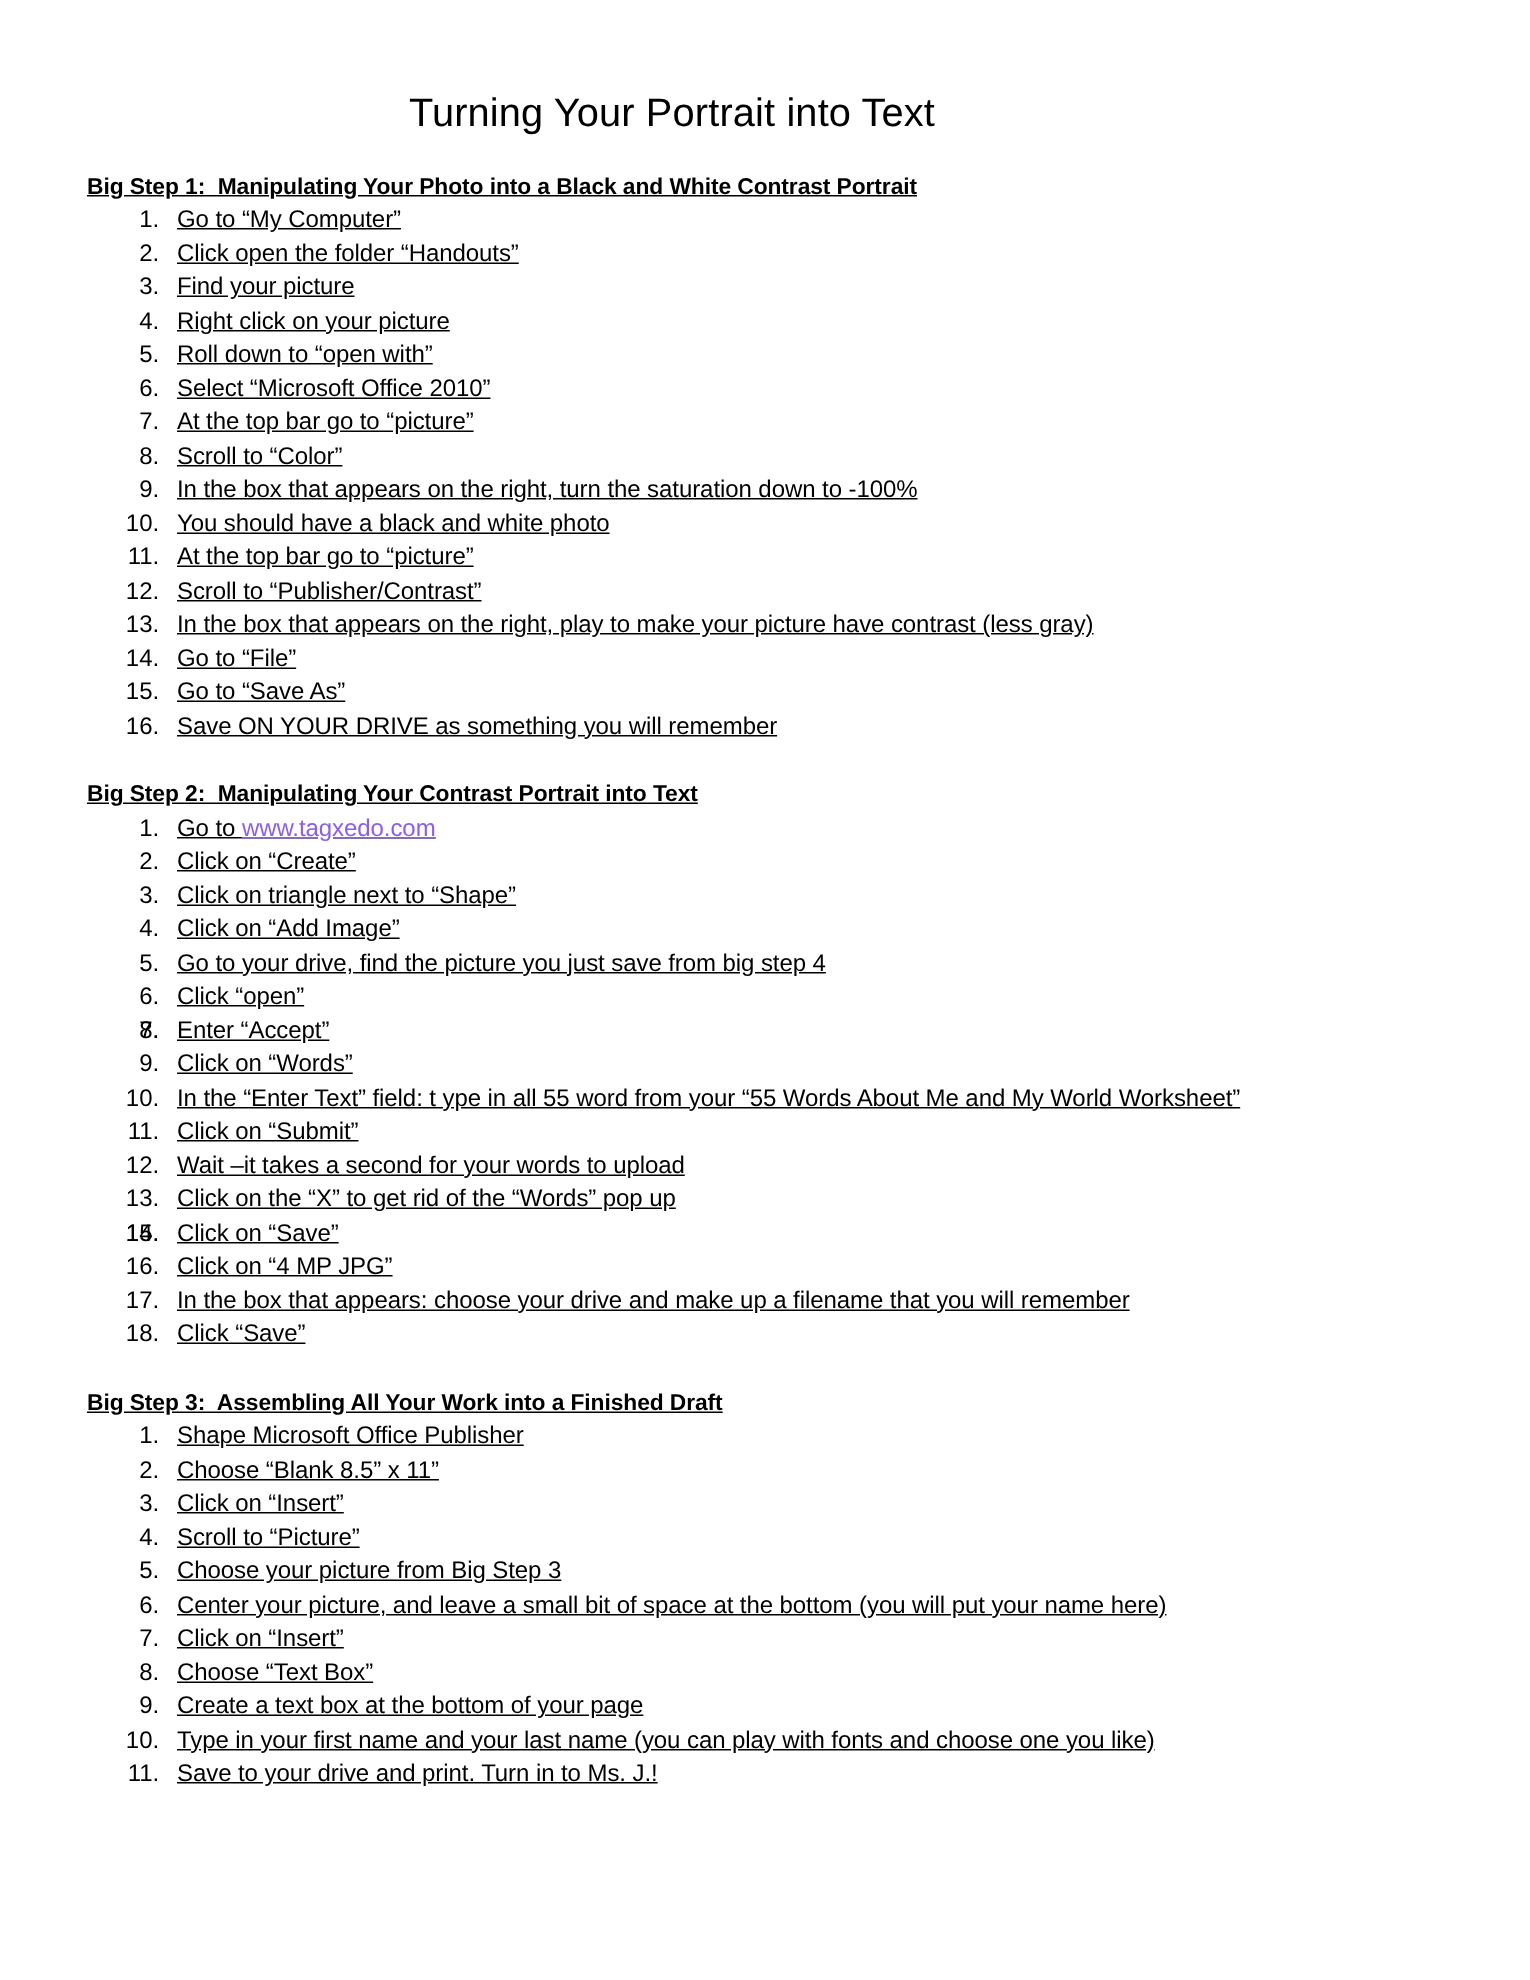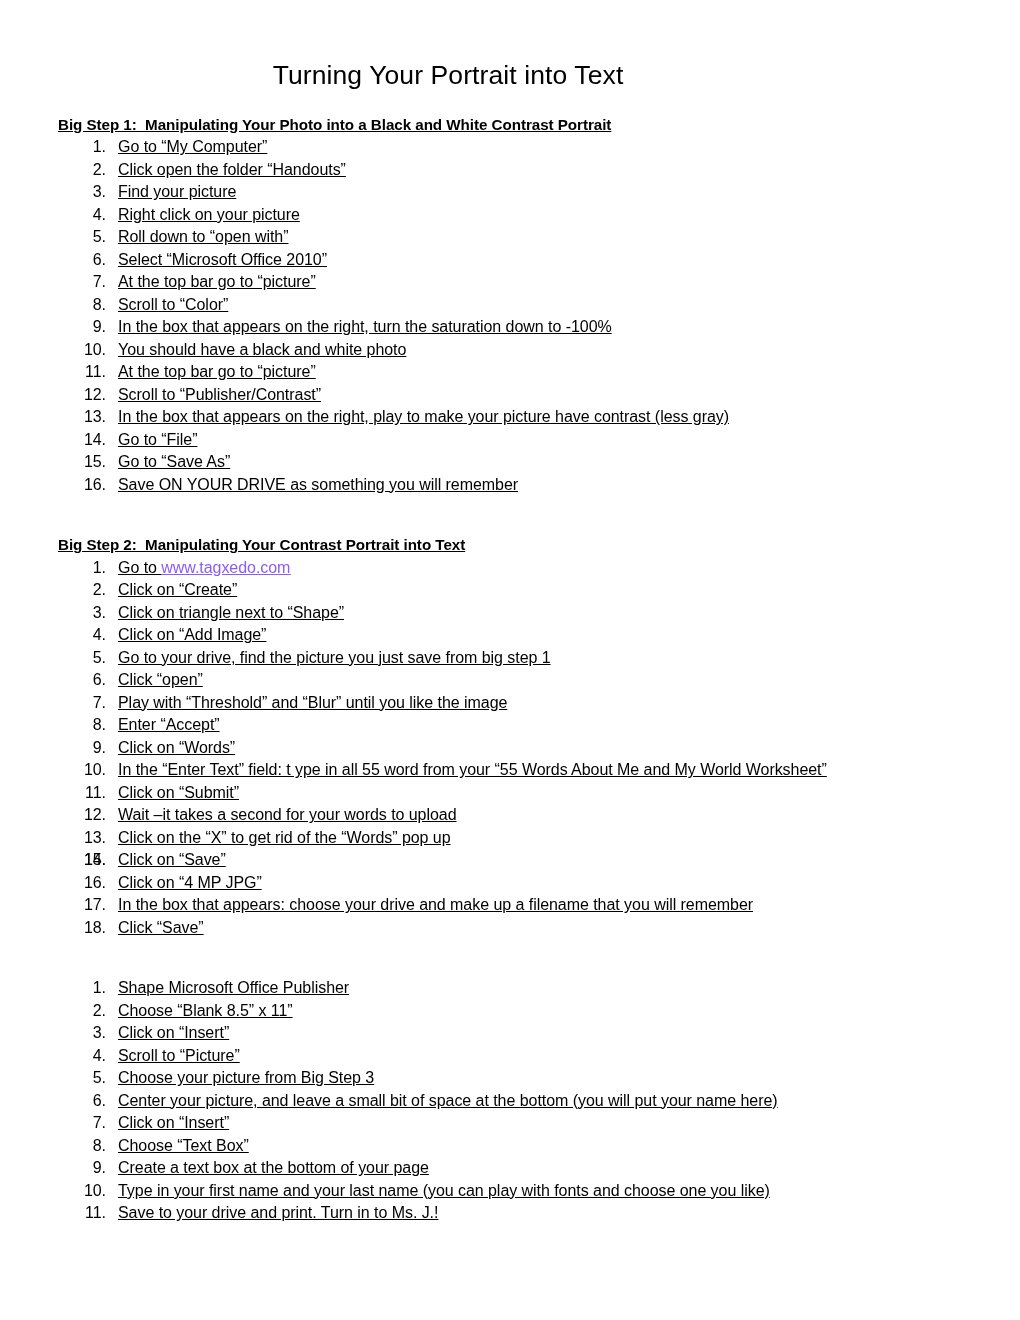--- a/index.html
+++ b/index.html
@@ -41,21 +41,21 @@
     padding-left: 58px;
     padding-right: 40px;
   }
 
   .section {
     margin: 0;
     text-decoration: underline;
   }
 
   .section + .section {
-    margin-top: 38px;
+    margin-top: 23px;
   }
 
   .section-heading {
     font-size: 15.2px;
     font-weight: bold;
     line-height: 22.5px;
     margin: 0;
     white-space: pre;
     letter-spacing: -0.05px;
   }
@@ -121,37 +121,38 @@
             <li><span class="num">16.</span><span>Save ON YOUR DRIVE as something you will remember</span></li>
           </ol>
         </div>
         <div class="section">
           <div class="section-heading">Big Step 2:  Manipulating Your Contrast Portrait into Text</div>
           <ol class="steps">
             <li><span class="num">1.</span><span>Go to </span><a class="weblink" href="#" style="color: #8b5cf6;">www.tagxedo.com</a></li>
             <li><span class="num">2.</span><span>Click on “Create”</span></li>
             <li><span class="num">3.</span><span>Click on triangle next to “Shape”</span></li>
             <li><span class="num">4.</span><span>Click on “Add Image”</span></li>
-            <li><span class="num">5.</span><span>Go to your drive, find the picture you just save from big step 1</span></li>
+            <li><span class="num">5.</span><span>Go to your drive, find the picture you just save from big step 4</span></li>
             <li><span class="num">6.</span><span>Click “open”</span></li>
-            <li><span class="num">7.</span><span>Play with “Threshold” and “Blur” until you like the image</span></li>
+            <li><span class="num">7.</span></li>
             <li><span class="num">8.</span><span>Enter “Accept”</span></li>
             <li><span class="num">9.</span><span>Click on “Words”</span></li>
             <li><span class="num">10.</span><span>In the “Enter Text” field: t ype in all 55 word from your “55 Words About Me and My World Worksheet”</span></li>
             <li><span class="num">11.</span><span>Click on “Submit”</span></li>
             <li><span class="num">12.</span><span>Wait –it takes a second for your words to upload</span></li>
             <li><span class="num">13.</span><span>Click on the “X” to get rid of the “Words” pop up</span></li>
             <li><span class="num">14.</span></li>
             <li><span class="num">15.</span><span>Click on “Save”</span></li>
             <li><span class="num">16.</span><span>Click on “4 MP JPG”</span></li>
             <li><span class="num">17.</span><span>In the box that appears: choose your drive and make up a filename that you will remember</span></li>
             <li><span class="num">18.</span><span>Click “Save”</span></li>
           </ol>
         </div>
         <div class="section">
+          <div class="section-heading">Big Step 3:  Assembling All Your Work into a Finished Draft</div>
           <ol class="steps">
             <li><span class="num">1.</span><span>Shape Microsoft Office Publisher</span></li>
             <li><span class="num">2.</span><span>Choose “Blank 8.5” x 11”</span></li>
             <li><span class="num">3.</span><span>Click on “Insert”</span></li>
             <li><span class="num">4.</span><span>Scroll to “Picture”</span></li>
             <li><span class="num">5.</span><span>Choose your picture from Big Step 3</span></li>
             <li><span class="num">6.</span><span>Center your picture, and leave a small bit of space at the bottom (you will put your name here)</span></li>
             <li><span class="num">7.</span><span>Click on “Insert”</span></li>
             <li><span class="num">8.</span><span>Choose “Text Box”</span></li>
             <li><span class="num">9.</span><span>Create a text box at the bottom of your page</span></li>

